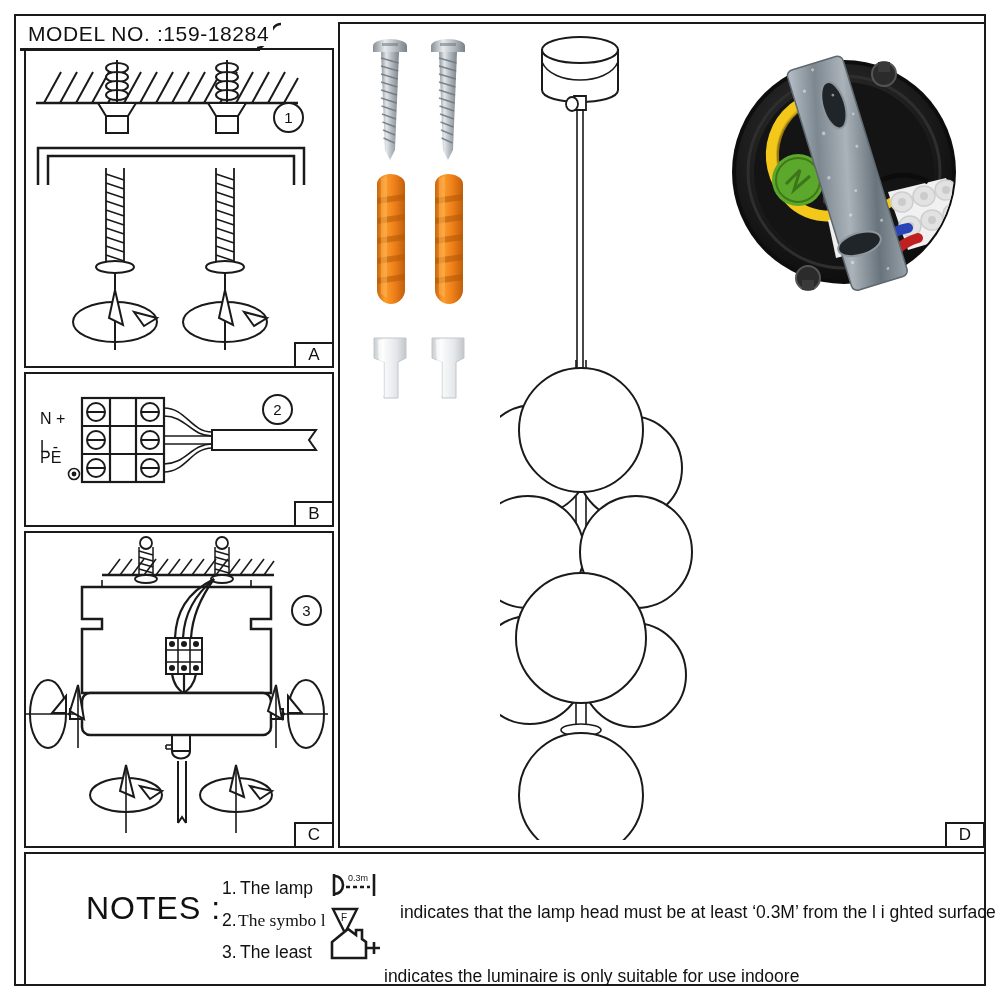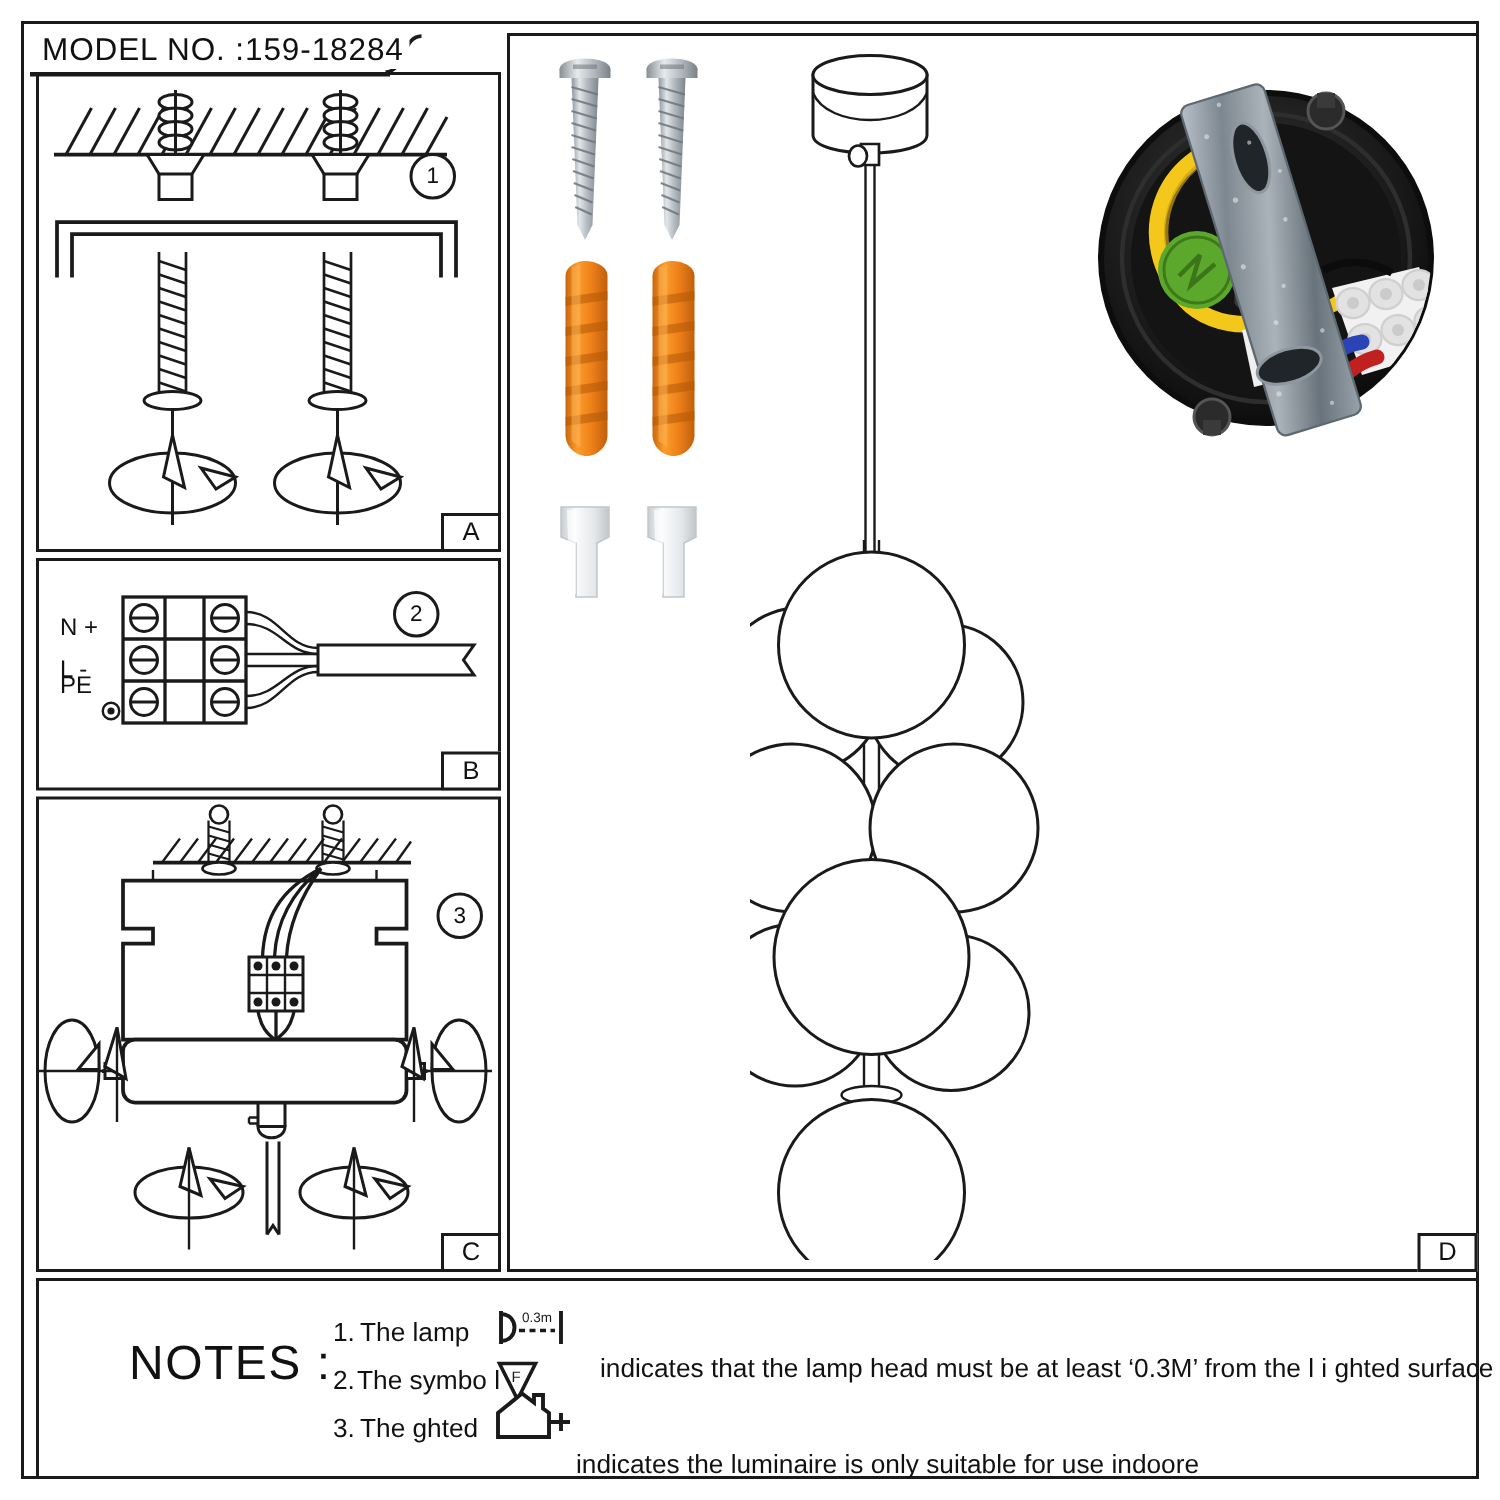--- a/index.html
+++ b/index.html
@@ -538,28 +538,28 @@
     <svg width="62" height="30" viewBox="0 0 62 30" style="position:absolute;left:300px;top:16px;">
       <path class="ln" stroke-width="2.6" d="M8 4 L8 26"></path>
       <path class="ln" stroke-width="2.6" d="M8 6 C20 6 20 24 8 24"></path>
       <text x="22" y="11" font-family="Liberation Sans, sans-serif" font-size="9" fill="#1a1a1a">0.3m</text>
       <path class="ln" stroke-width="2.4" stroke-dasharray="4 3" d="M20 17 L44 17"></path>
       <path class="ln" stroke-width="2.6" d="M48 4 L48 26"></path>
     </svg>
     <div class="note-txt-b" style="left:374px;top:24px;">indicates that the lamp head must be at least ‘0.3M’ from the l i ghted surface</div>
 
     <div class="note-line" style="left:196px;top:56px;">2.</div>
-    <div class="note-txt-a" style="left:212px;top:56px;">The symbo l</div>
+    <div class="note-txt-a" style="left:212px;top:56px;font-family:Liberation Serif, serif;">The symbo l</div>
     <svg width="34" height="32" viewBox="0 0 34 32" style="position:absolute;left:302px;top:50px;">
       <path class="fw" stroke-width="2.4" d="M5 5 L29 5 L17 29 Z"></path>
       <text x="13" y="17" font-family="Liberation Sans, sans-serif" font-size="10" fill="#1a1a1a">F</text>
     </svg>
 
     <div class="note-line" style="left:196px;top:88px;">3.</div>
-    <div class="note-txt-a" style="left:214px;top:88px;">The ghted</div>
+    <div class="note-txt-a" style="left:214px;top:88px;">The least</div>
     <svg width="62" height="34" viewBox="0 0 62 34" style="position:absolute;left:296px;top:72px;">
       <path class="fw" stroke-width="2.6" d="M10 32 L10 16 L26 3 L34 9 L34 4 L40 4 L40 13 L44 16 L44 32 Z"></path>
       <path class="ln" stroke-width="2.6" d="M44 22 L58 22 M52 16 L52 28"></path>
     </svg>
     <div class="note-txt-b" style="left:358px;top:88px;">indicates the luminaire is only suitable for use indoore</div>
   </div>
 
 </div>
 
 </body></html>

